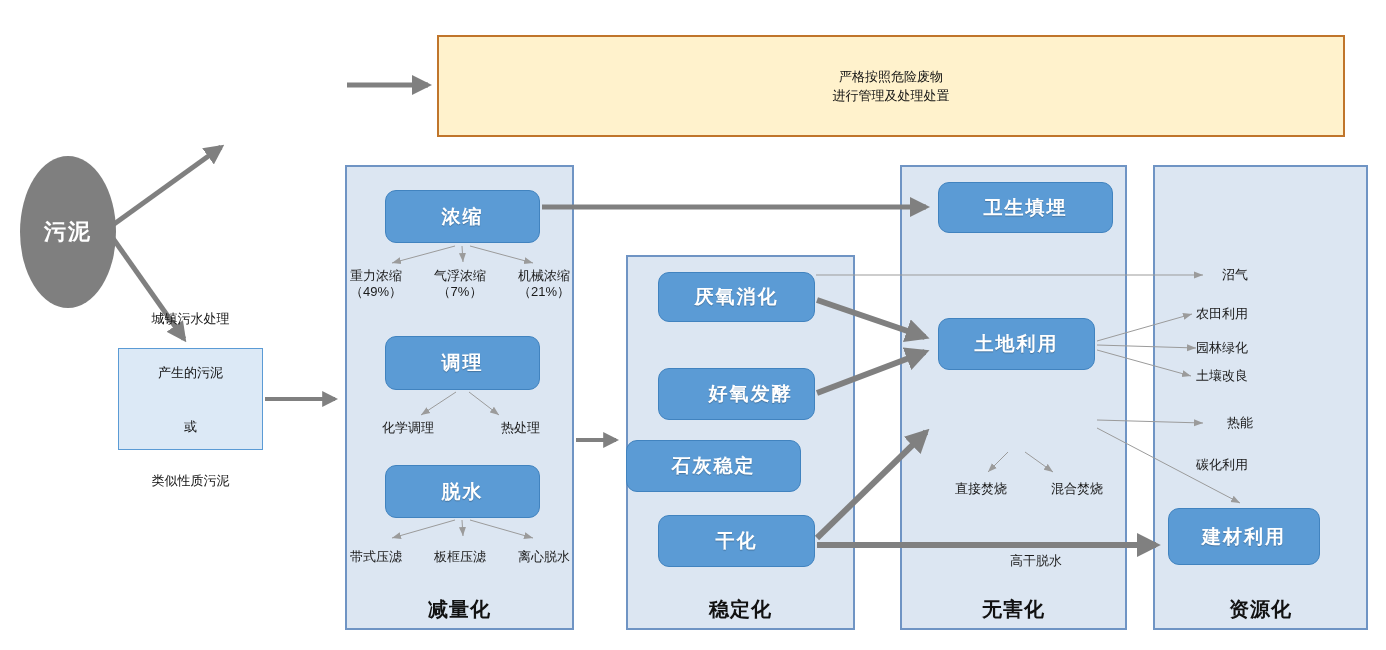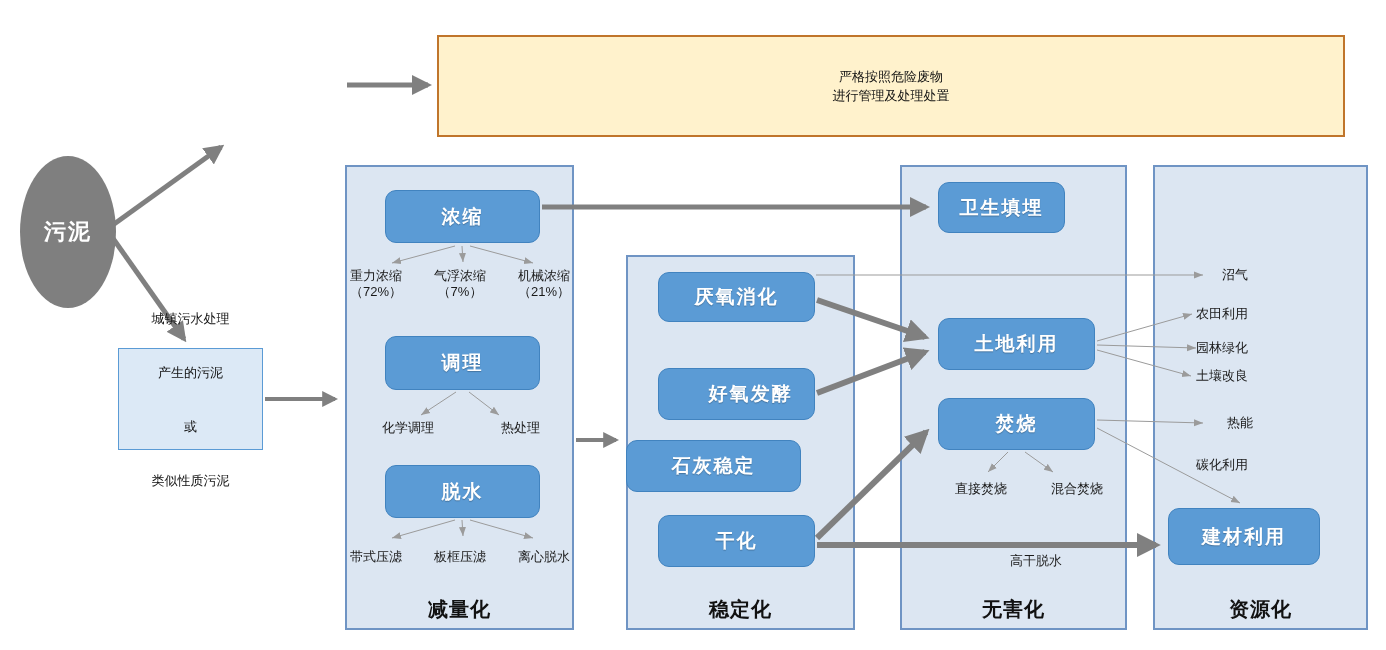--- a/index.html
+++ b/index.html
@@ -93,21 +93,21 @@
     <span>或</span>
     <span>类似性质污泥</span>
   </div>
 
   <div class="abs pbox" style="left:385px;top:190px;width:155px;height:53px;">
     <span>浓缩</span>
   </div>
   <div class="sub-row" style="left:350px;top:268px;width:220px;">
     <span class="sub-item">
       <span>重力浓缩</span>
-      <span>（72%）</span>
+      <span>（49%）</span>
     </span>
     <span class="sub-item">
       <span>气浮浓缩</span>
       <span>（7%）</span>
     </span>
     <span class="sub-item">
       <span>机械浓缩</span>
       <span>（21%）</span>
     </span>
   </div>
@@ -147,28 +147,25 @@
     <span>好氧发酵</span>
   </div>
   <div class="abs pbox" style="left:626px;top:440px;width:175px;height:52px;">
     <span>石灰稳定</span>
   </div>
   <div class="abs pbox" style="left:658px;top:515px;width:157px;height:52px;">
     <span>干化</span>
   </div>
   <div class="panel-label" style="left:626px;top:596px;width:229px;">稳定化</div>
 
-  <div class="abs pbox" style="left:938px;top:182px;width:127px;height:51px;">
+  <div class="abs pbox" style="left:938px;top:182px;width:175px;height:51px;">
     <span>卫生填埋</span>
   </div>
   <div class="abs pbox" style="left:938px;top:318px;width:157px;height:52px;">
     <span>土地利用</span>
-  </div>
-  <div class="abs pbox" style="left:938px;top:398px;width:157px;height:52px;">
-    <span>焚烧</span>
   </div>
   <div class="sub-row" style="left:955px;top:481px;width:148px;">
     <span class="sub-item">
       <span>直接焚烧</span>
     </span>
     <span class="sub-item">
       <span>混合焚烧</span>
     </span>
   </div>
   <div class="note" style="left:962px;top:552px;width:100px;">高干脱水</div>

